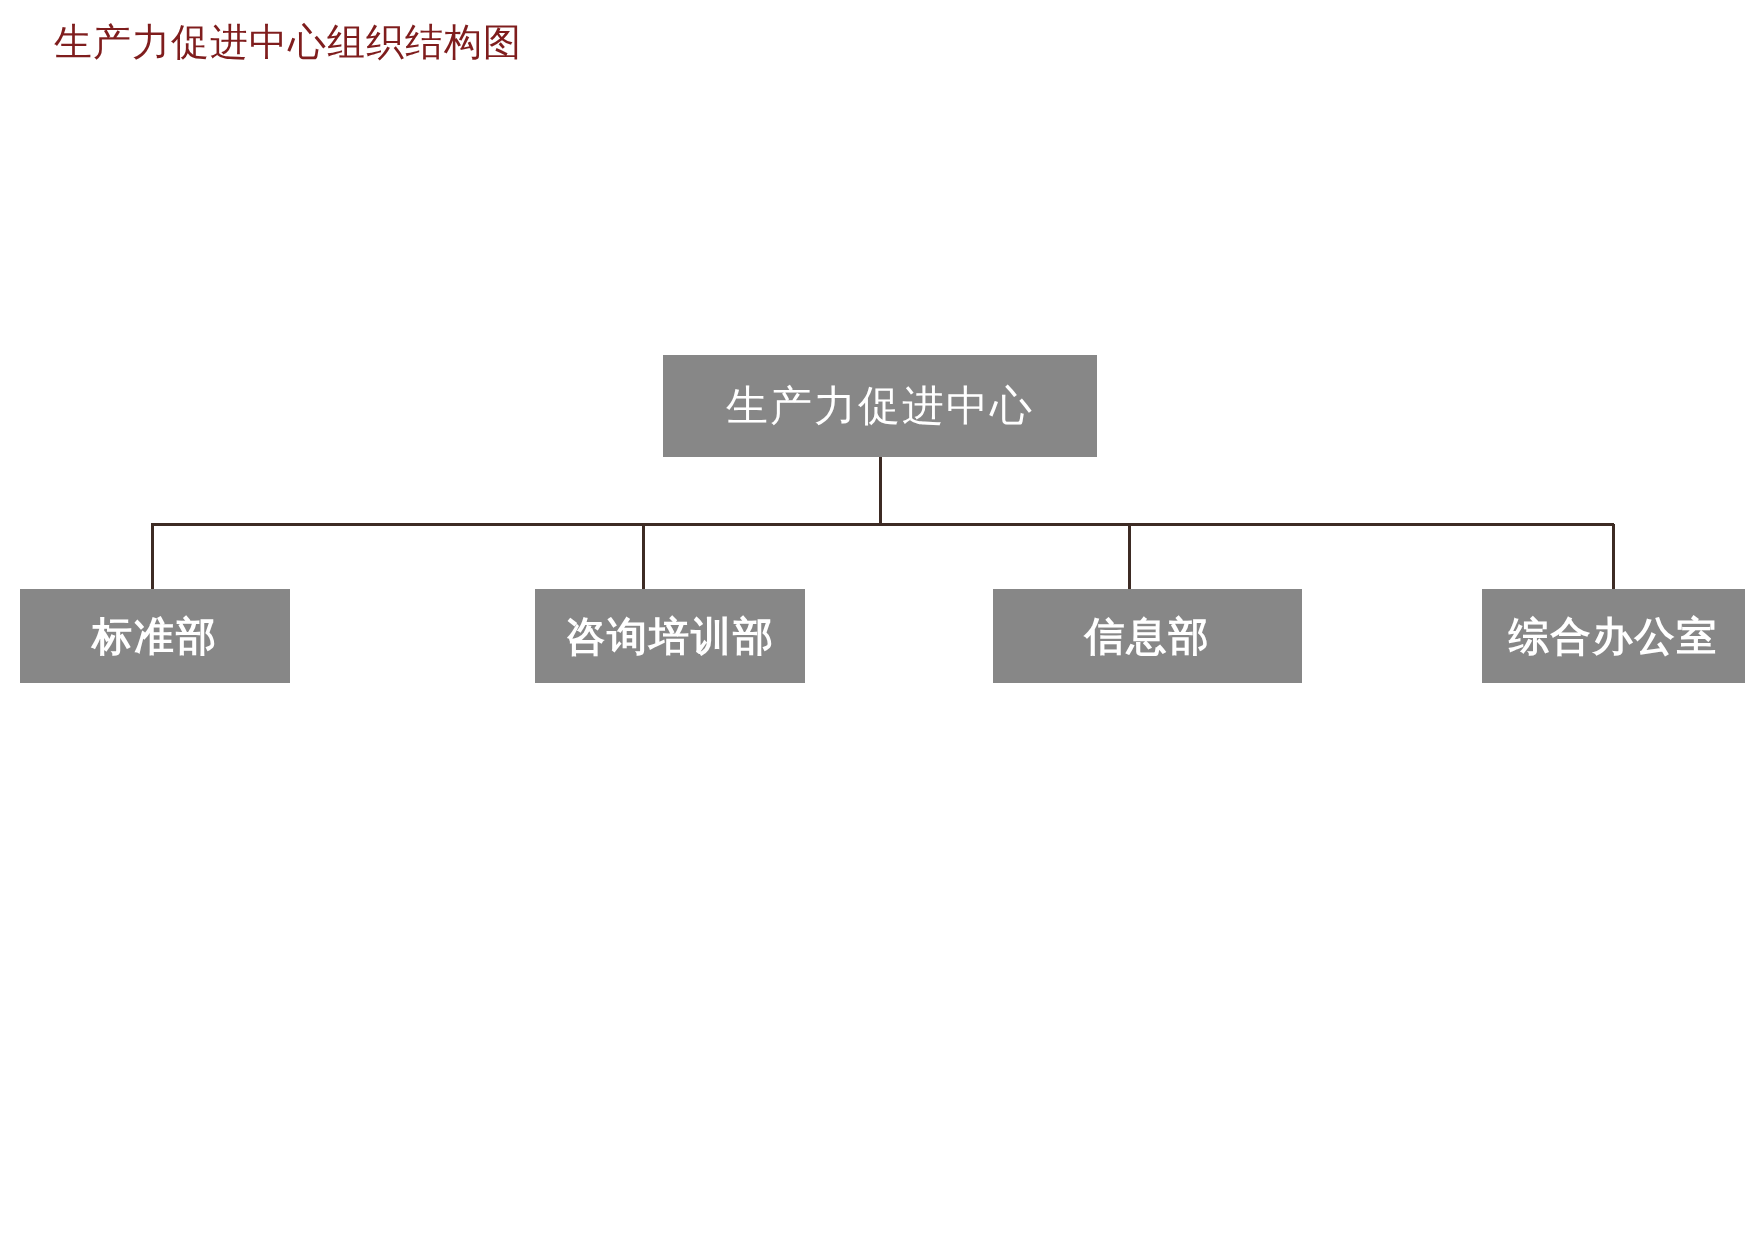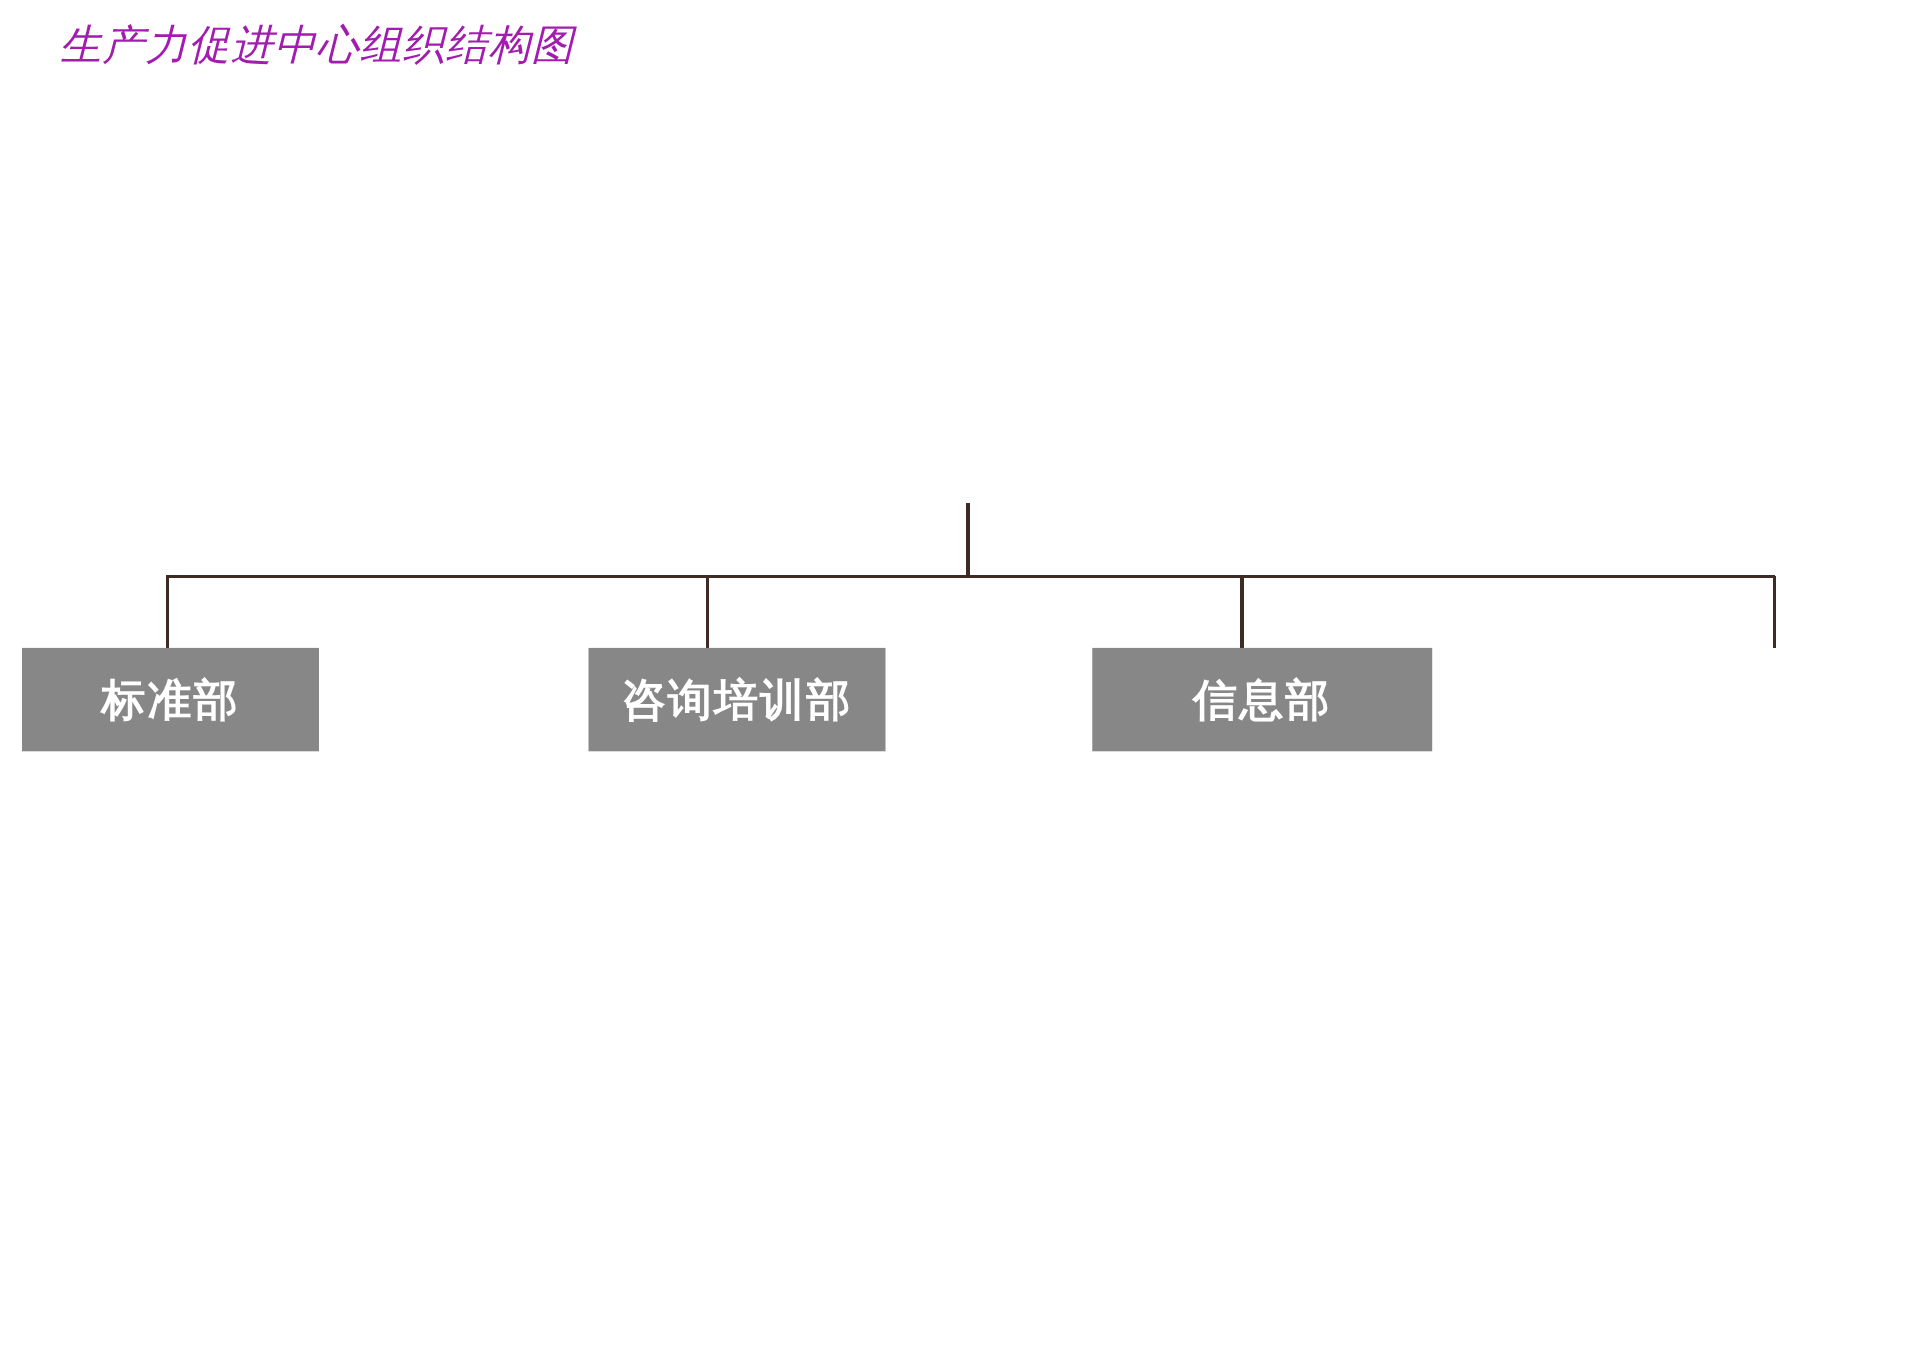--- a/index.html
+++ b/index.html
@@ -23,24 +23,23 @@
     width: 1754px;
     height: 1240px;
   }
 
   #chart-title {
     position: absolute;
     left: 54px;
     top: 20px;
     font-size: 38px;
     line-height: 1.2;
-    color: #a21caf;
+    color: #7f1d1d;
     letter-spacing: 1px;
     white-space: nowrap;
-    font-style: italic;
   }
 
   .org-node {
     position: absolute;
     box-sizing: border-box;
     background: #878787;
     color: #ffffff;
     display: flex;
     align-items: center;
     justify-content: center;
@@ -88,27 +87,33 @@
     <g stroke="#3d2b24" stroke-width="3" fill="none" shape-rendering="crispEdges">
       <line x1="880" y1="457" x2="880" y2="524"></line>
       <line x1="151" y1="524" x2="1614" y2="524"></line>
       <line x1="152" y1="524" x2="152" y2="589"></line>
       <line x1="643" y1="524" x2="643" y2="589"></line>
       <line x1="1129" y1="524" x2="1129" y2="589"></line>
       <line x1="1613" y1="524" x2="1613" y2="589"></line>
     </g>
   </svg>
 
+  <div class="org-node root">
+    <span>生产力促进中心</span>
+  </div>
 
   <div class="org-node leaf leaf-0">
     <span>标准部</span>
   </div>
 
   <div class="org-node leaf leaf-1">
     <span>咨询培训部</span>
   </div>
 
   <div class="org-node leaf leaf-2">
     <span>信息部</span>
   </div>
 
+  <div class="org-node leaf leaf-3">
+    <span>综合办公室</span>
+  </div>
 
 </div>
 
 </body></html>

